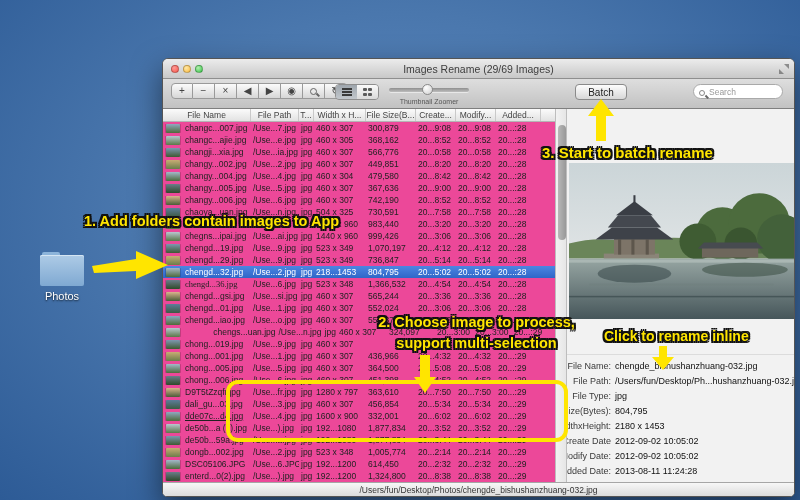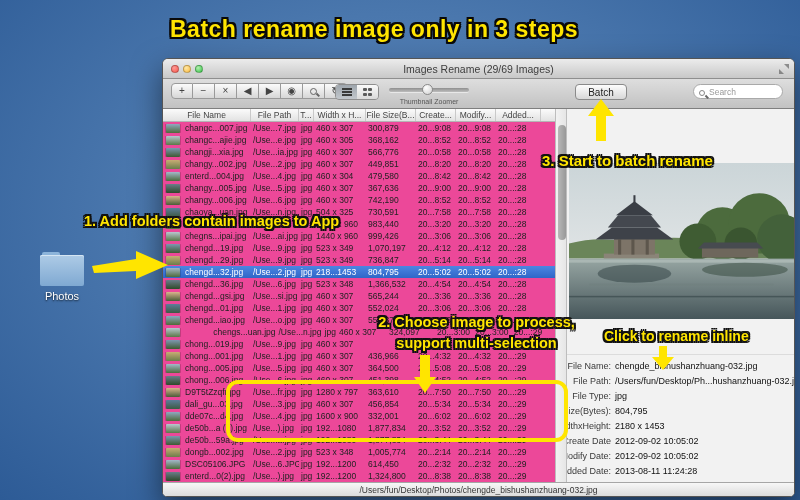--- a/index.html
+++ b/index.html
@@ -101,32 +101,31 @@
 
   .statusbar { height:16px; background:linear-gradient(#f7f7f7,#d8d8d8); border-top:1px solid #a6a6a6;
     font-size:8.5px; color:#333; text-align:center; line-height:15px; }
 
   
   .ann { position:absolute; font-weight:bold; color:#ffe500; white-space:nowrap; z-index:9; pointer-events:none;
     text-shadow:-2px -2px 0 #111,2px -2px 0 #111,-2px 2px 0 #111,2px 2px 0 #111,
       -2px 0 0 #111,2px 0 0 #111,0 -2px 0 #111,0 2px 0 #111; }
   .ann1 { left:84px; top:213px; font-size:14.5px; }
   .ann2 { left:374px; top:312px; font-size:14.5px; text-align:center; width:205px; line-height:21px; }
-  .ann3 { left:542px; top:152px; font-size:15px; }
+  .ann3 { left:542px; top:144px; font-size:15px; }
   .ann4 { left:604px; top:328px; font-size:14px; }
   .arrow { position:absolute; z-index:8; pointer-events:none; }
   .sel-rect { position:absolute; left:226px; top:380px; width:342px; height:62px; z-index:7;
     border:4px solid #ffe500; border-radius:12px; pointer-events:none; }
 </style>
 </head>
 <body>
 
 <div class="stage">
 
-  <div class="headline">Batch rename image only in 3 steps</div>
 
   <div class="folder">
     <div class="folder-icon">
       <div class="tab"></div>
         <div class="bodyp"></div>
     </div>
     <div class="folder-label">Photos</div>
   </div>
 
   <svg class="arrow" style="left:92px;top:248px;" width="78" height="36" viewBox="0 0 78 36">
@@ -249,21 +248,21 @@
               <div class="td" style="width: 52px;">460 x 307</div>
               <div class="td" style="width: 50px;">449,851</div>
               <div class="td" style="width: 40px;">20...8:20</div>
               <div class="td" style="width: 40px;">20...8:20</div>
               <div class="td" style="width: 45px;">20...:28</div>
             </div>
             <div class="tr">
               <div class="td thumb-cell">
                 <div class="thumb" style="background: linear-gradient(rgb(163, 184, 201), rgb(77, 107, 60));"></div>
               </div>
-              <div class="td" style="width: 68px;">enterd...004.jpg</div>
+              <div class="td" style="width: 68px;">changy...004.jpg</div>
               <div class="td" style="width: 48px;">/Use...4.jpg</div>
               <div class="td" style="width: 15px;">jpg</div>
               <div class="td" style="width: 52px;">460 x 304</div>
               <div class="td" style="width: 50px;">479,580</div>
               <div class="td" style="width: 40px;">20...8:42</div>
               <div class="td" style="width: 40px;">20...8:42</div>
               <div class="td" style="width: 45px;">20...:28</div>
             </div>
             <div class="tr">
               <div class="td thumb-cell">
@@ -366,21 +365,21 @@
               <div class="td" style="width: 52px;">218...1453</div>
               <div class="td" style="width: 50px;">804,795</div>
               <div class="td" style="width: 40px;">20...5:02</div>
               <div class="td" style="width: 40px;">20...5:02</div>
               <div class="td" style="width: 45px;">20...:28</div>
             </div>
             <div class="tr">
               <div class="td thumb-cell">
                 <div class="thumb" style="background: linear-gradient(rgb(107, 125, 138), rgb(47, 74, 42));"></div>
               </div>
-              <div class="td" style="width: 68px;">chengd...36.jpg</div>
+              <div class="td" style="width: 68px; font-family: Liberation Serif, serif;">chengd...36.jpg</div>
               <div class="td" style="width: 48px;">/Use...6.jpg</div>
               <div class="td" style="width: 15px;">jpg</div>
               <div class="td" style="width: 52px;">523 x 348</div>
               <div class="td" style="width: 50px;">1,366,532</div>
               <div class="td" style="width: 40px;">20...4:54</div>
               <div class="td" style="width: 40px;">20...4:54</div>
               <div class="td" style="width: 45px;">20...:28</div>
             </div>
             <div class="tr">
               <div class="td thumb-cell">
@@ -509,21 +508,21 @@
               <div class="td" style="width: 52px;">460 x 307</div>
               <div class="td" style="width: 50px;">456,854</div>
               <div class="td" style="width: 40px;">20...5:34</div>
               <div class="td" style="width: 40px;">20...5:34</div>
               <div class="td" style="width: 45px;">20...:29</div>
             </div>
             <div class="tr">
               <div class="td thumb-cell">
                 <div class="thumb" style="background: linear-gradient(rgb(143, 168, 192), rgb(79, 107, 58));"></div>
               </div>
-              <div class="td" style="width: 68px;">dde07c...d4.jpg</div>
+              <div class="td" style="width: 68px; text-decoration: underline;">dde07c...d4.jpg</div>
               <div class="td" style="width: 48px;">/Use...4.jpg</div>
               <div class="td" style="width: 15px;">jpg</div>
               <div class="td" style="width: 52px;">1600 x 900</div>
               <div class="td" style="width: 50px;">332,001</div>
               <div class="td" style="width: 40px;">20...6:02</div>
               <div class="td" style="width: 40px;">20...6:02</div>
               <div class="td" style="width: 45px;">20...:29</div>
             </div>
             <div class="tr">
               <div class="td thumb-cell">

